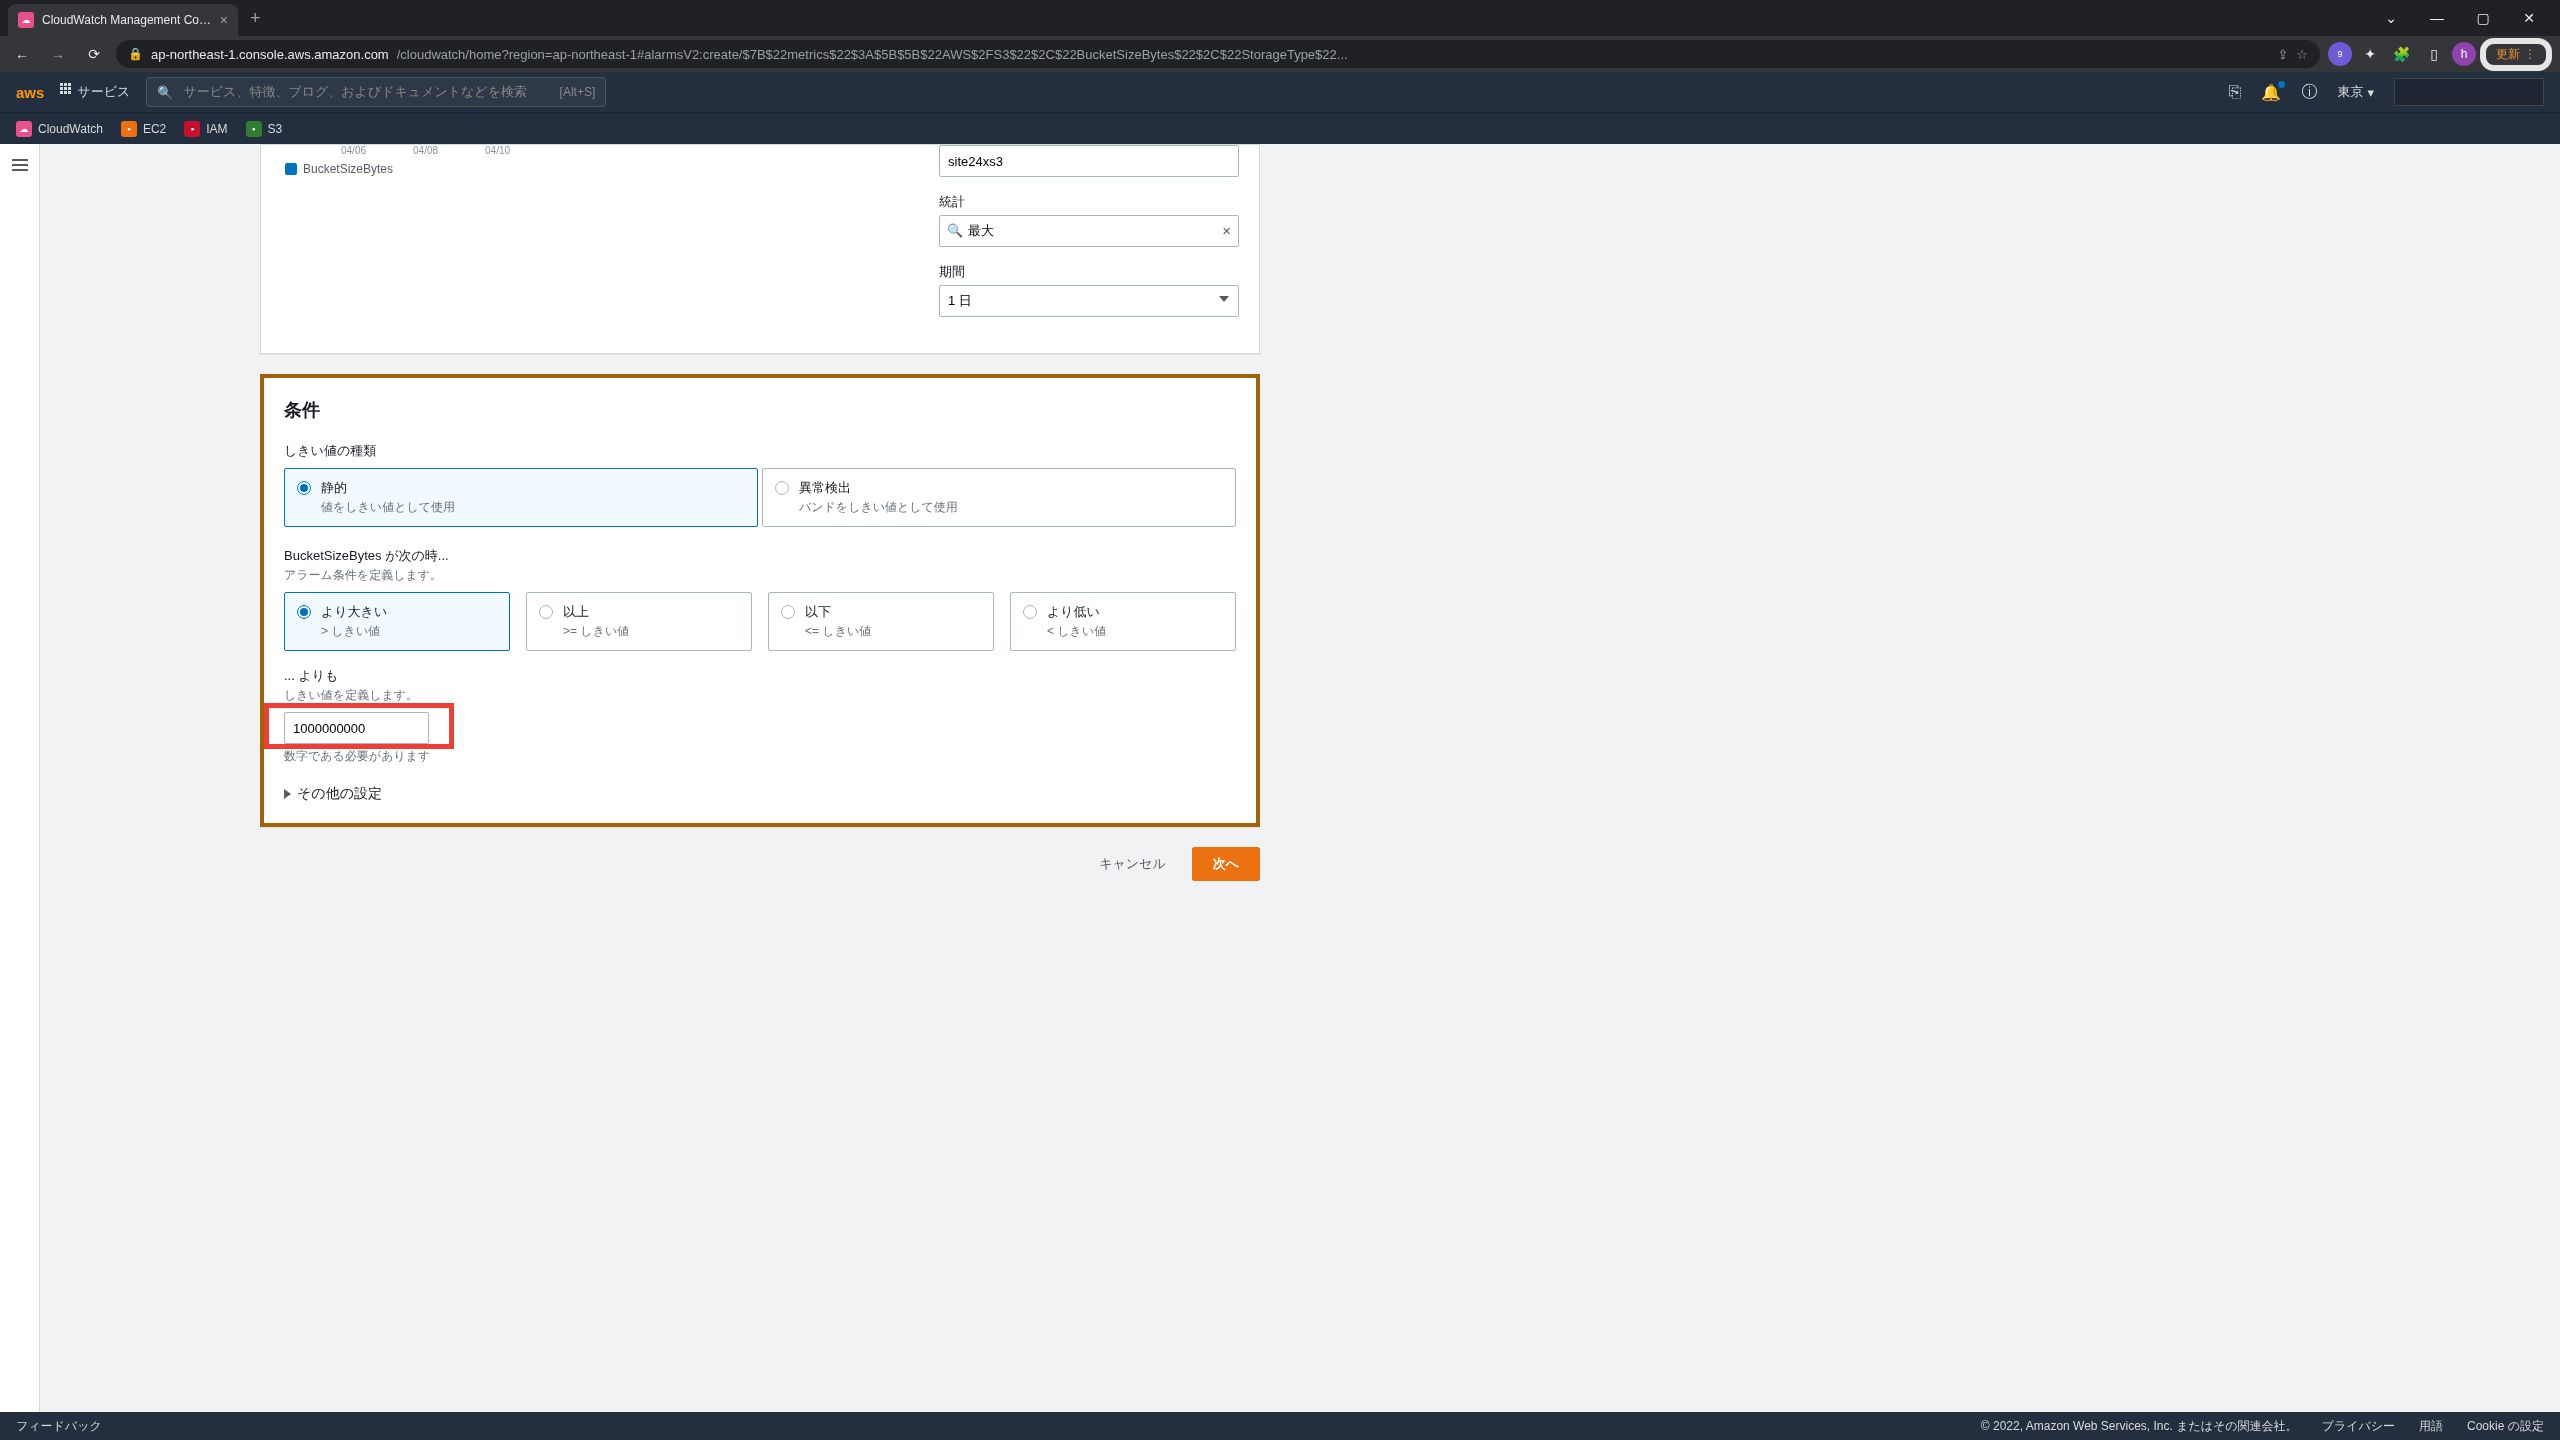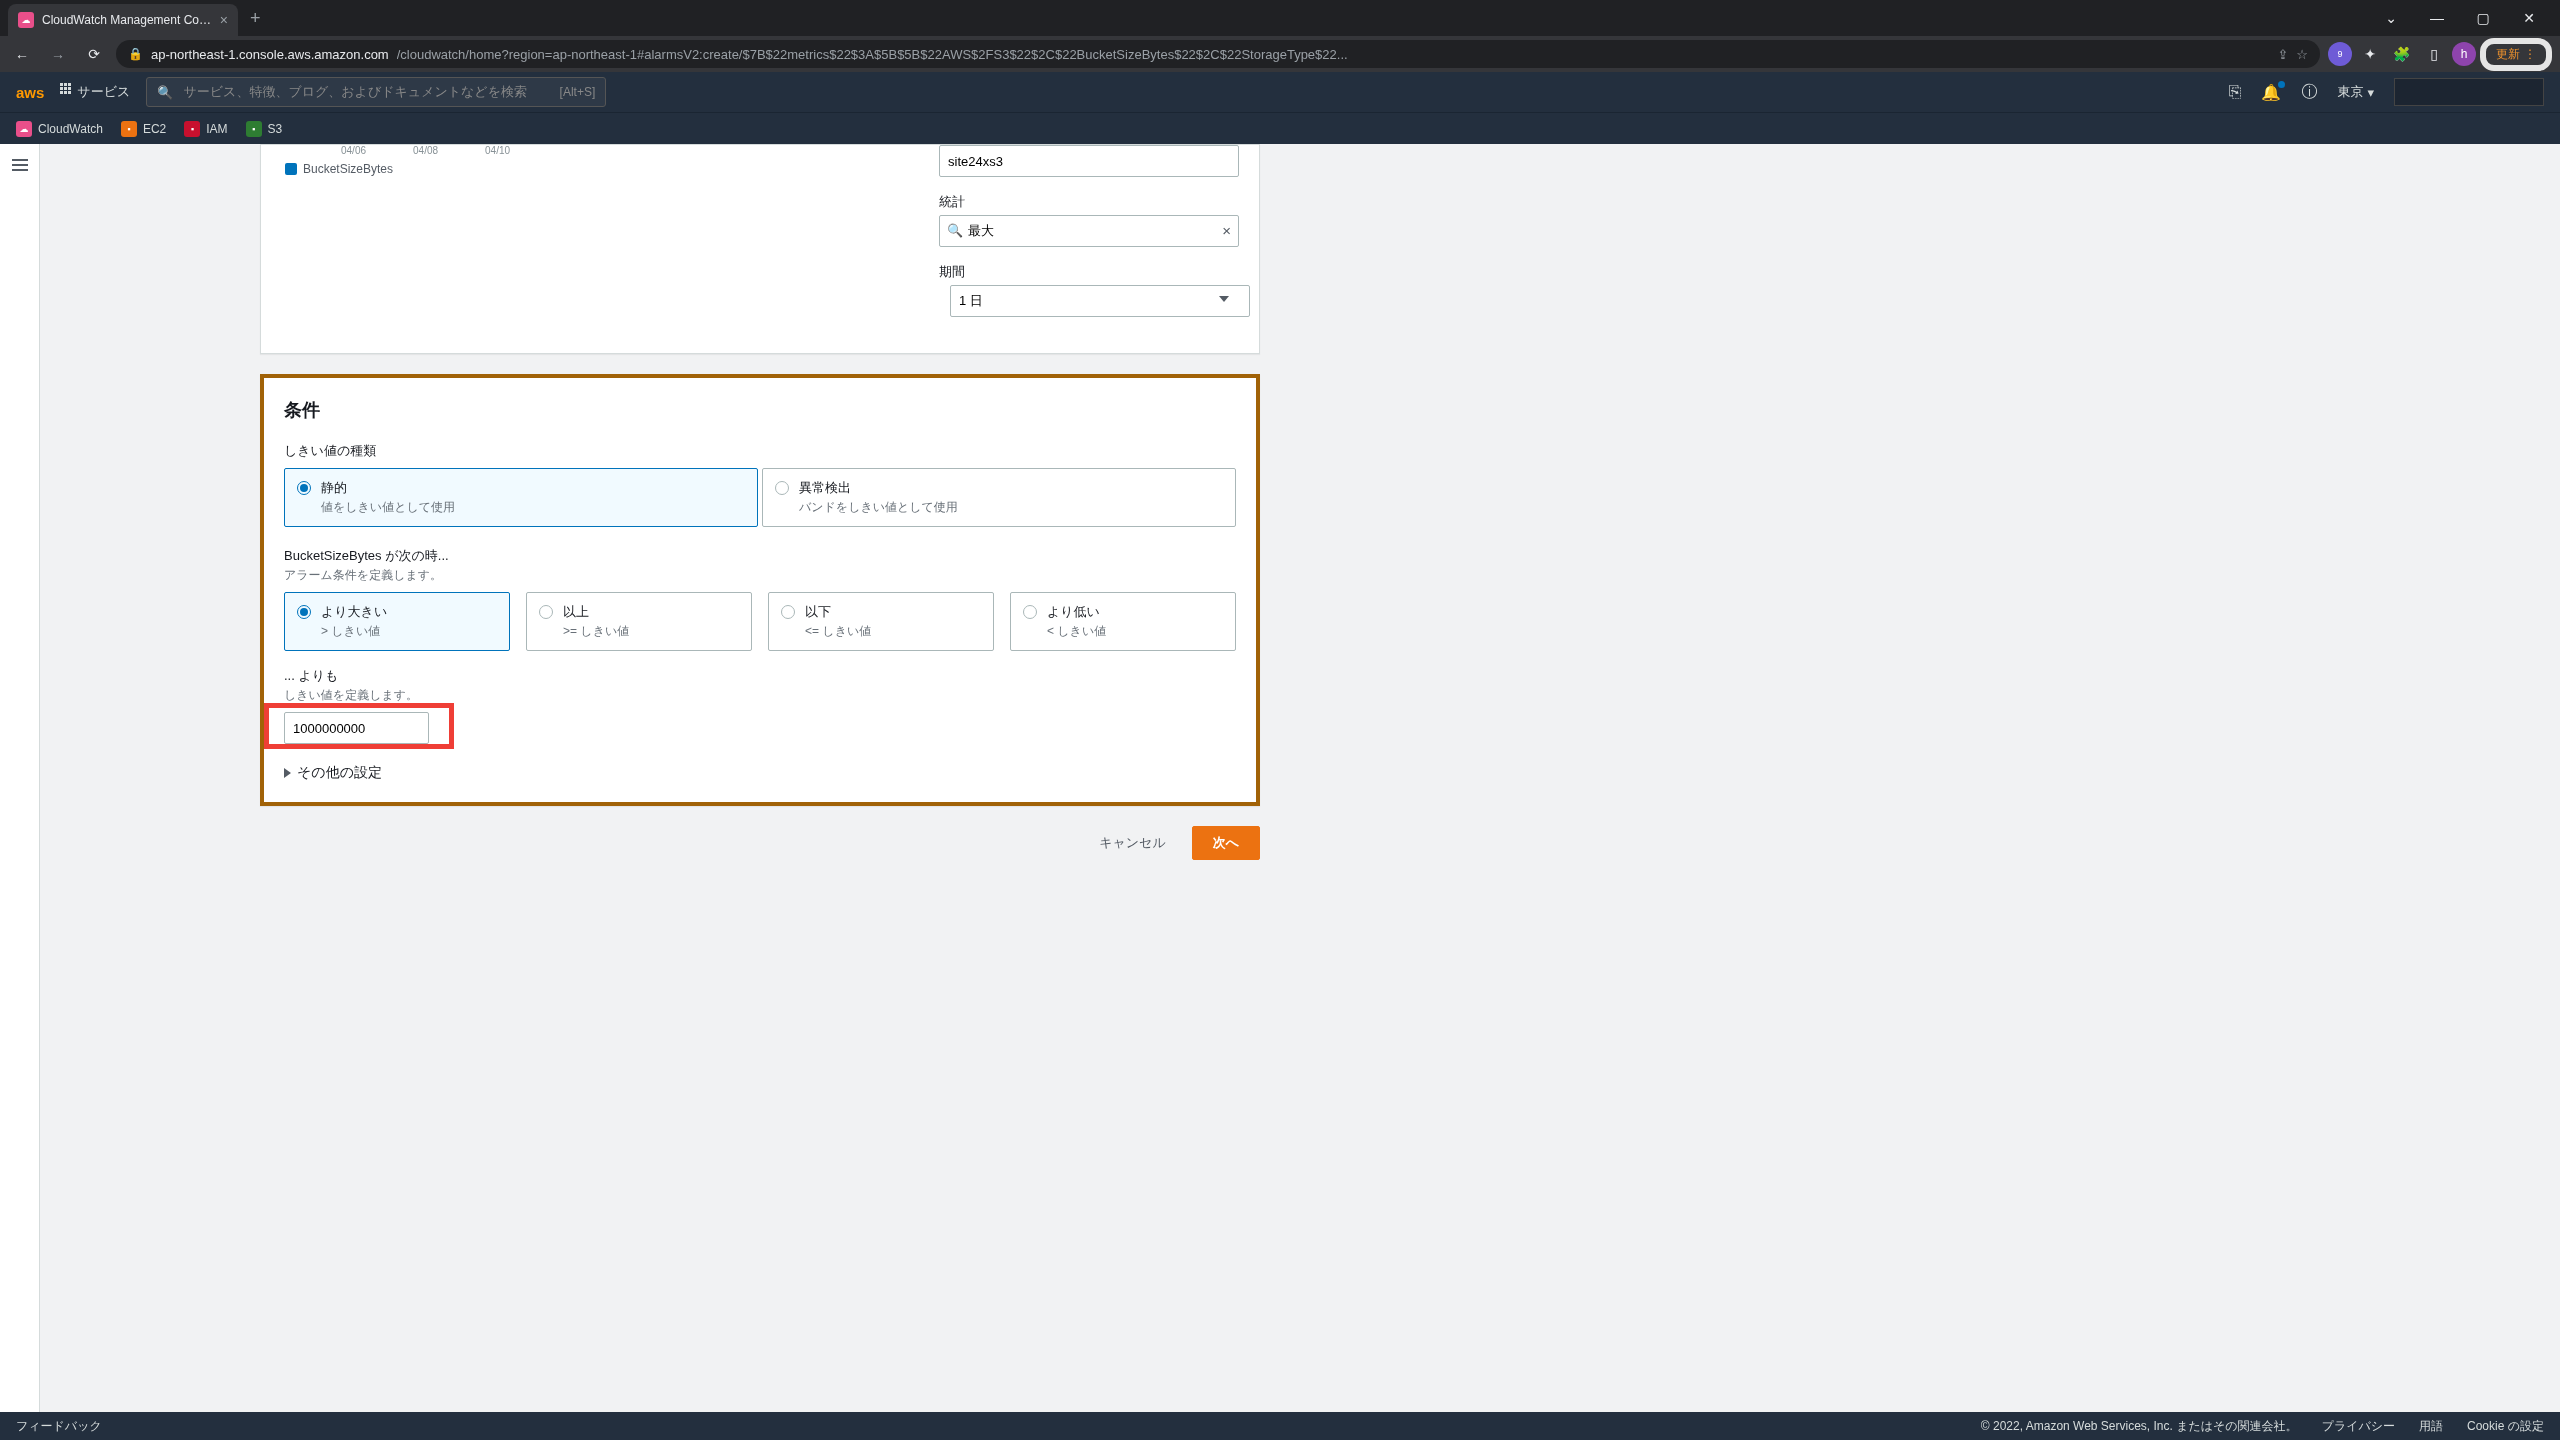--- a/index.html
+++ b/index.html
@@ -158,21 +158,21 @@
       border:1px solid #aab7b8;
       border-radius:2px;
       padding:0 8px;
       font-size:13px;
     }
     .search-input-wrap { position:relative; }
     .search-input-wrap .text-input { padding-left:28px; padding-right:28px;}
     .search-icon-in { position:absolute; left:8px; top:8px; color:#545b64; font-size:13px;}
     .clear-icon { position:absolute; right:8px; top:7px; color:#545b64; font-size:15px; cursor:pointer;}
     .select-wrap { position:relative;}
-    .select-wrap .text-input { padding-right:28px; cursor:pointer; background:white;margin-left:11px;}
+    .select-wrap .text-input { padding-right:28px; cursor:pointer; background:white;}
     .select-caret { position:absolute; right:10px; top:11px; width:0;height:0; border-left:5px solid transparent; border-right:5px solid transparent; border-top:6px solid #545b64;}
     
     
     .card {
       background:white;
       border:4px solid #a16207;
       box-shadow: 0 1px 1px rgba(0,0,0,0.05);
       margin-top:20px;
       padding: 20px;
     }
@@ -442,20 +442,21 @@
             </div>
           </div>
         </div>
 
         <div class="section-label">... よりも</div>
         <div class="section-desc">しきい値を定義します。</div>
         <div class="threshold-input-wrap">
           <input class="threshold-input" value="1000000000" style="">
           <div class="red-highlight"></div>
         </div>
+        <div class="hint-text">数字である必要があります</div>
 
         <div class="expand-row">
           <div class="expand-caret"></div>
           <span>その他の設定</span>
         </div>
       </div>
 
       <div class="action-row">
         <button class="btn-link">キャンセル</button>
         <button class="btn-primary">次へ</button>

